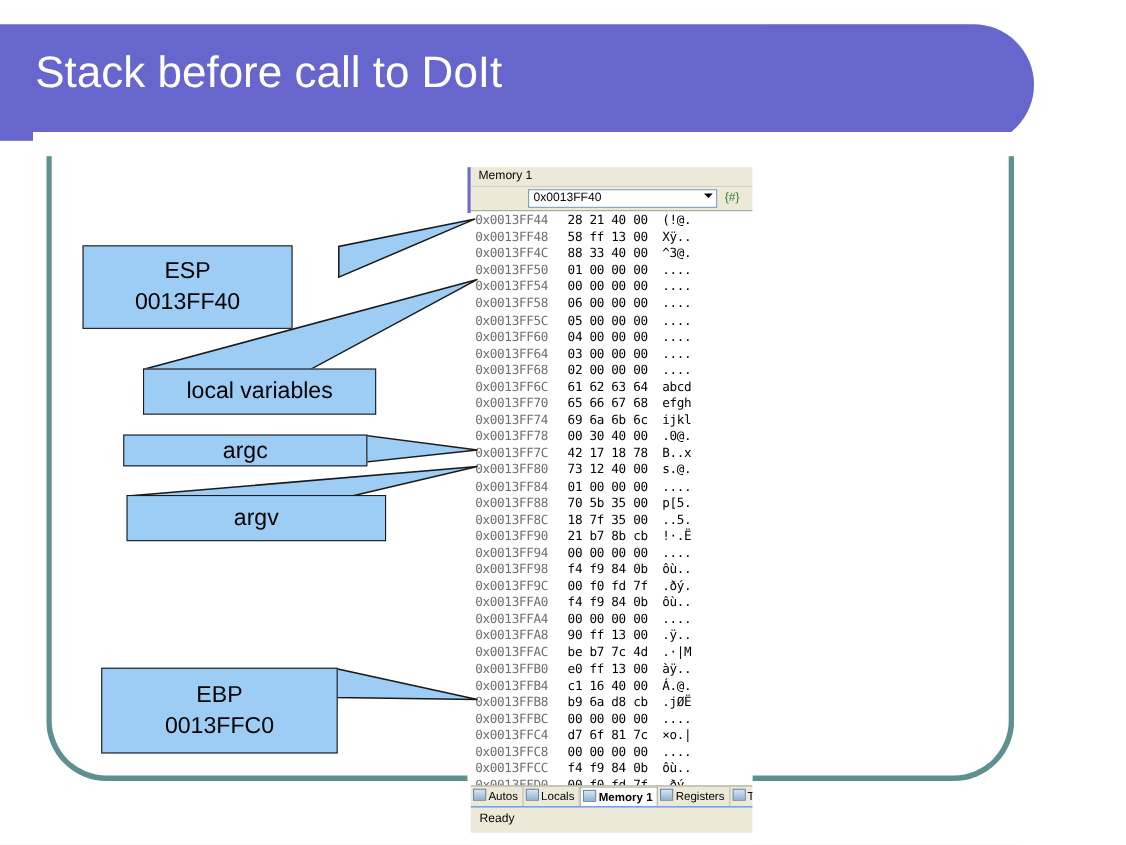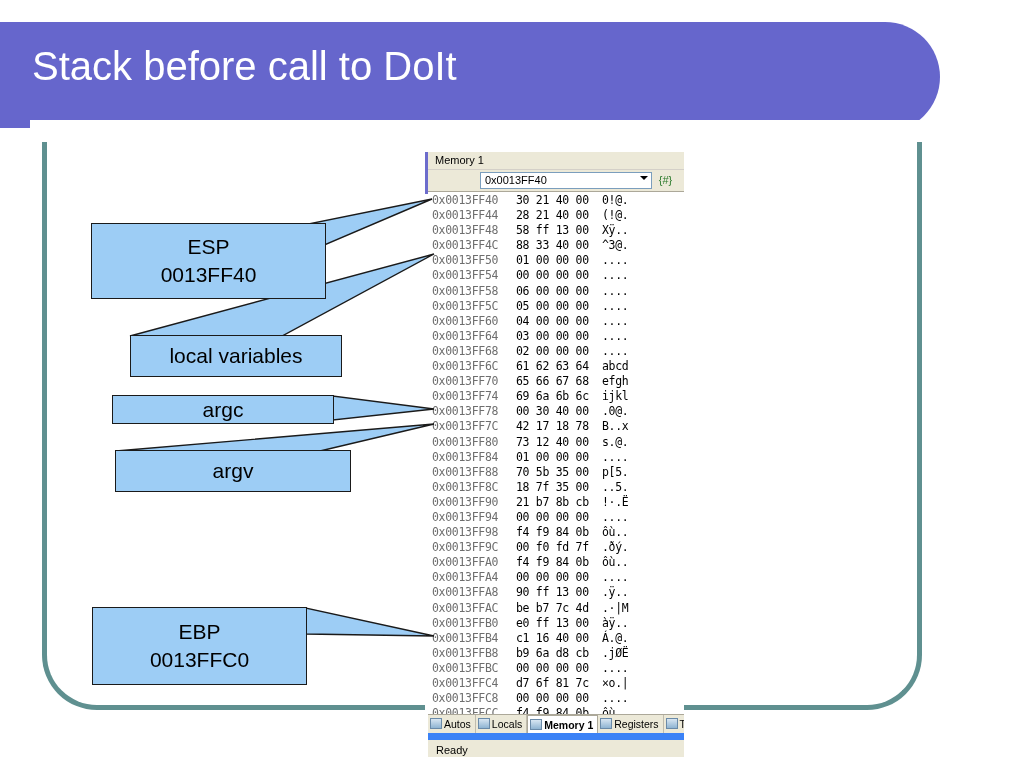--- a/index.html
+++ b/index.html
@@ -234,21 +234,21 @@
     background: linear-gradient(to bottom, #d8e6f2 0%, #8fb4d2 100%);
     box-sizing: border-box;
   }
   #mem-statusbar {
     position: absolute;
     left: 0;
     top: 581px;
     width: 256px;
     height: 24px;
     background: #ece9d8;
-    border-top: 7px solid #3b82f6;
+    border-top: 1px solid #3b82f6;
     box-sizing: border-box;
   }
   #status-text {
     position: absolute;
     left: 8px;
     top: 4px;
     font-size: 11px;
     color: #000000;
     font-family: "Liberation Sans", sans-serif;
   }
@@ -297,21 +297,21 @@
 
   <polygon points="282,336 130,336 434,254" fill="#9dcdf5" stroke="#1a1a1a" stroke-width="1.4"></polygon>
 
   <polygon points="333,396 333,420 434,409" fill="#9dcdf5" stroke="#1a1a1a" stroke-width="1.4"></polygon>
 
   <polygon points="320,451 116,451 434,424" fill="#9dcdf5" stroke="#1a1a1a" stroke-width="1.4"></polygon>
 
   <polygon points="306,608 306,634 434,636" fill="#9dcdf5" stroke="#1a1a1a" stroke-width="1.4"></polygon>
 </svg>
 
-<div class="callout" style="left:91px; top:223px; width:235px; height:76px;text-align:center;">
+<div class="callout" style="left:75px; top:223px; width:191px; height:76px;text-align:center;">
   <span class="callout-line">ESP</span>
   <span class="callout-line">0013FF40</span>
 </div>
 
 <div class="callout" style="left:130px; top:335px; width:212px; height:42px;">
   <span class="callout-line">local variables</span>
 </div>
 
 <div class="callout" style="left:112px; top:395px; width:222px; height:29px;">
   <span class="callout-line">argc</span>
@@ -335,21 +335,20 @@
   </div>
 
   <div id="mem-addressbar">
     <span id="address-label">Address:</span>
     <div id="address-input" title="0x00000000">0x0013FF40</div>
     <div id="address-dropdown-arrow"></div>
     <div id="address-reeval-icon">{#}</div>
   </div>
 
   <div id="mem-rows">
-      <div class="mem-row"><span class="mem-addr">0x0013FF40</span><span class="mem-hex">30 21 40 00</span><span class="mem-ascii">0!@.</span></div>
       <div class="mem-row"><span class="mem-addr">0x0013FF44</span><span class="mem-hex">28 21 40 00</span><span class="mem-ascii">(!@.</span></div>
       <div class="mem-row"><span class="mem-addr">0x0013FF48</span><span class="mem-hex">58 ff 13 00</span><span class="mem-ascii">Xÿ..</span></div>
       <div class="mem-row"><span class="mem-addr">0x0013FF4C</span><span class="mem-hex">88 33 40 00</span><span class="mem-ascii">^3@.</span></div>
       <div class="mem-row"><span class="mem-addr">0x0013FF50</span><span class="mem-hex">01 00 00 00</span><span class="mem-ascii">....</span></div>
       <div class="mem-row"><span class="mem-addr">0x0013FF54</span><span class="mem-hex">00 00 00 00</span><span class="mem-ascii">....</span></div>
       <div class="mem-row"><span class="mem-addr">0x0013FF58</span><span class="mem-hex">06 00 00 00</span><span class="mem-ascii">....</span></div>
       <div class="mem-row"><span class="mem-addr">0x0013FF5C</span><span class="mem-hex">05 00 00 00</span><span class="mem-ascii">....</span></div>
       <div class="mem-row"><span class="mem-addr">0x0013FF60</span><span class="mem-hex">04 00 00 00</span><span class="mem-ascii">....</span></div>
       <div class="mem-row"><span class="mem-addr">0x0013FF64</span><span class="mem-hex">03 00 00 00</span><span class="mem-ascii">....</span></div>
       <div class="mem-row"><span class="mem-addr">0x0013FF68</span><span class="mem-hex">02 00 00 00</span><span class="mem-ascii">....</span></div>

